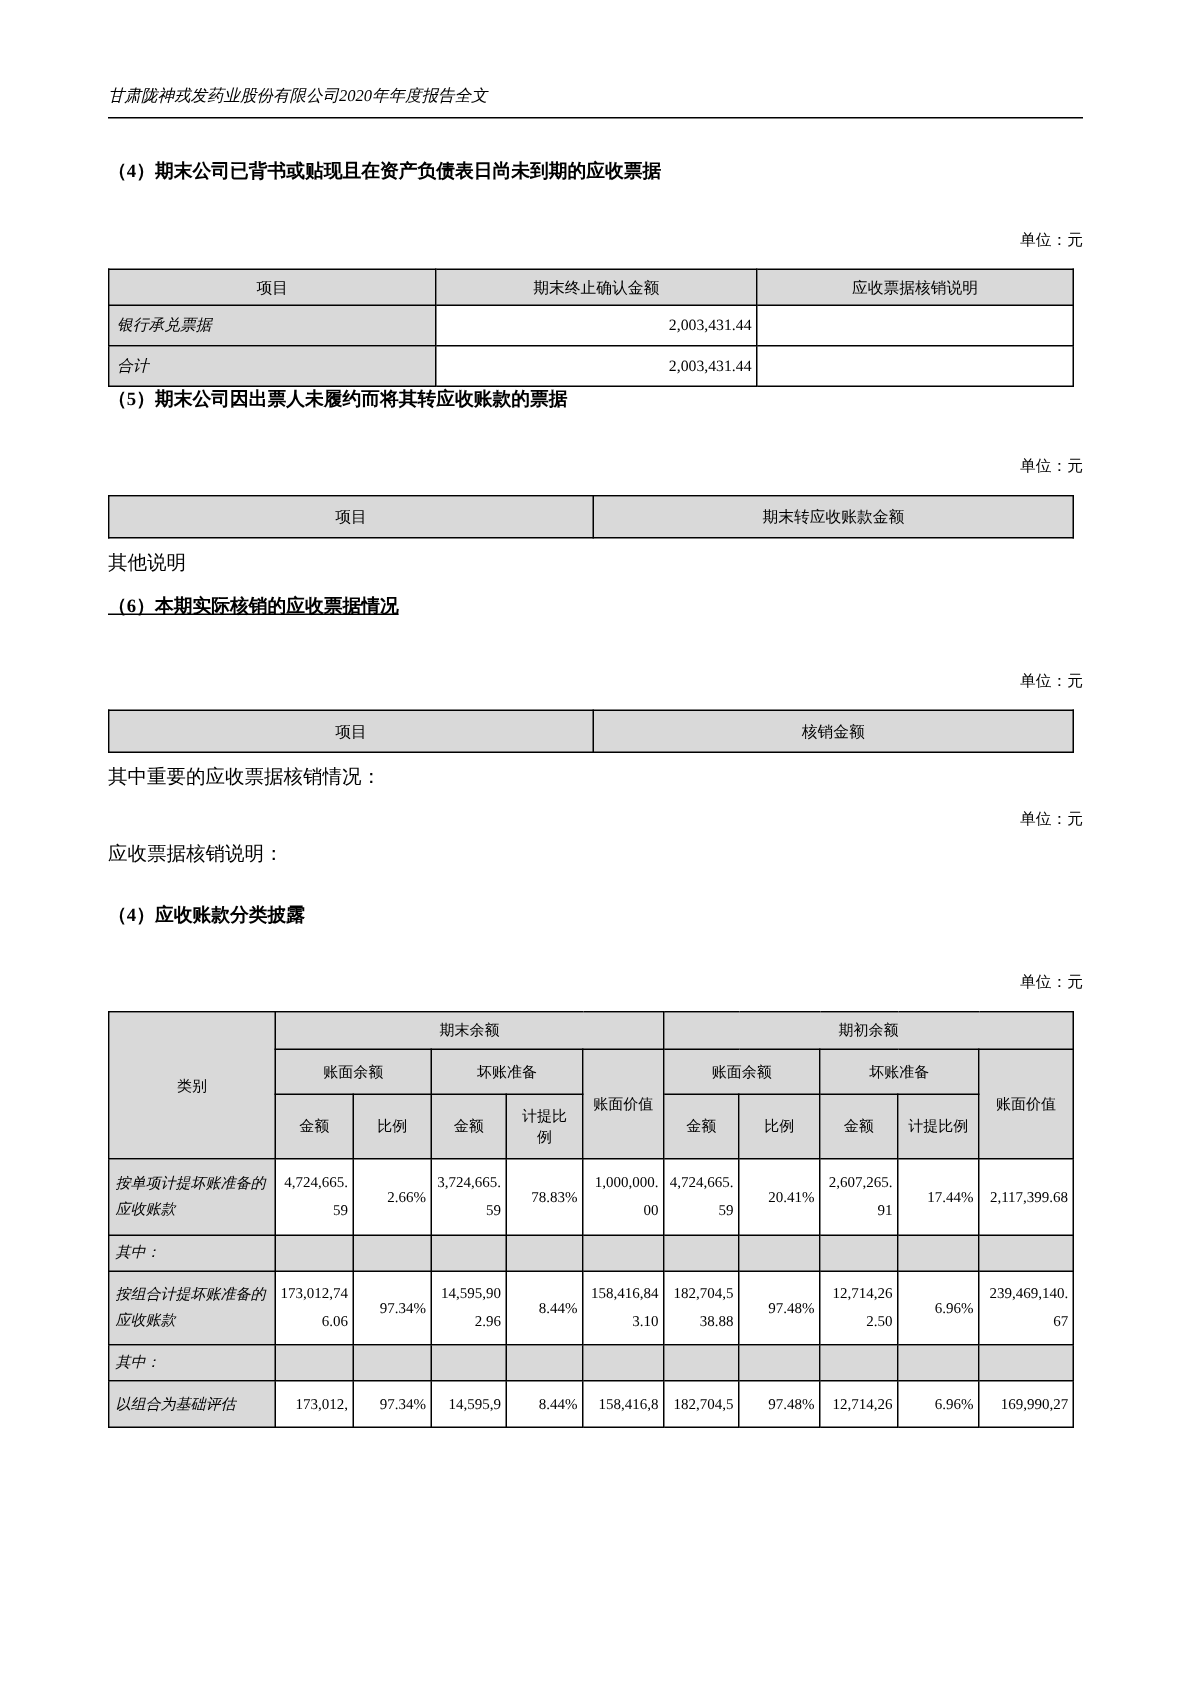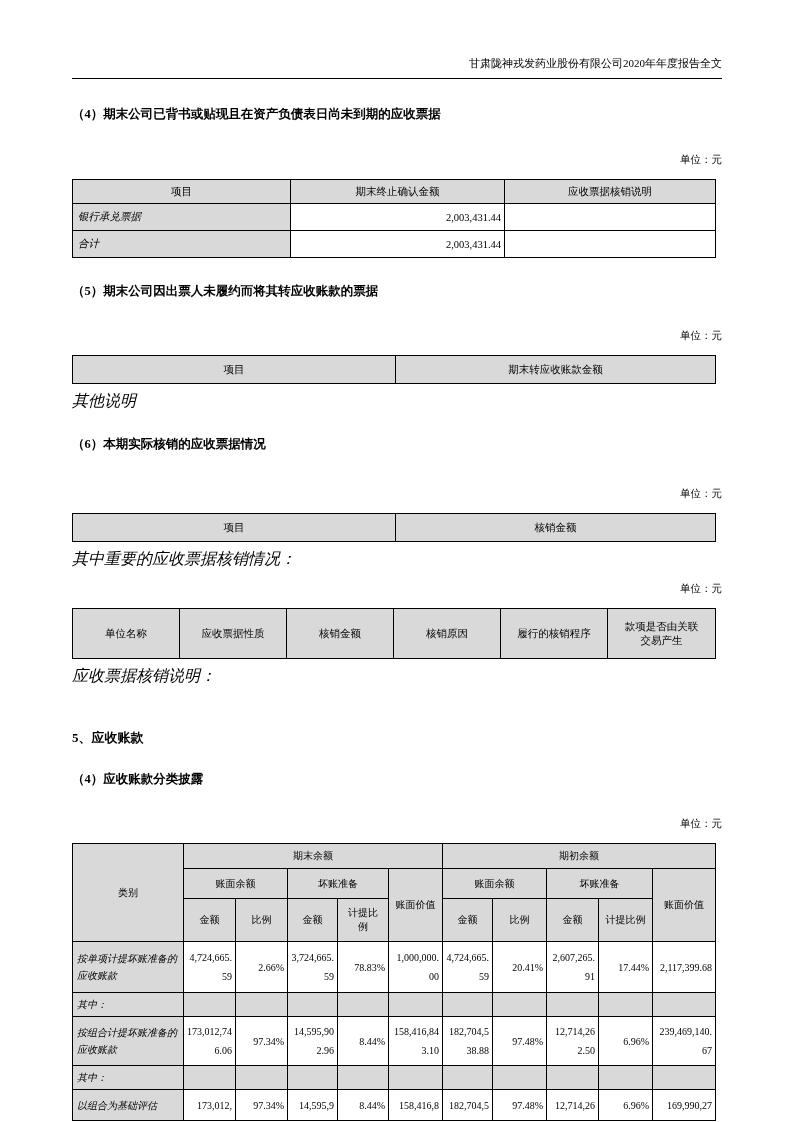--- a/index.html
+++ b/index.html
@@ -11,42 +11,43 @@
     margin: 0 auto;
     background: #ffffff;
     font-family: "Liberation Serif", "DejaVu Serif", serif;
     color: #000000;
     padding: 56px 71px 0 72px;
   }
   .content { width: 650px; }
 
   
   .page-header {
-    text-align: right;
+    text-align: left;
     font-size: 11px;
     padding-bottom: 7px;
     border-bottom: 1.5px solid #000;
+    font-style: italic;
   }
 
   
   .h-sec  { font-size: 12.5px; font-weight: bold; }
   .h4 { margin-top: 27px; }
-  .h5 { margin-top: 25px; }
-  .h6 { margin-top: 24px; }
+  .h5 { }
+  .h6 { margin-top: 12px; text-decoration: underline; }
   .h-main { margin-top: 42px; font-size: 13px; font-weight: bold; }
   .h-sub  { margin-top: 24px; }
 
   .unit { text-align: right; font-size: 10.5px; }
   .u1 { margin-top: 30px; }
   .u2 { margin-top: 29px; }
   .u3 { margin-top: 34px; }
   .u4 { margin-top: 12px; }
   .u5 { margin-top: 29px; }
 
-  .note { font-size: 16px; margin-top: 7px; font-style: italic; }
+  .note { font-size: 13px; margin-top: 7px; }
 
   
   table {
     border-collapse: collapse;
     table-layout: fixed;
     width: 643px;
     margin-top: 12px;
     border: 1.5px solid #000;
     font-size: 10.5px;
   }
@@ -151,44 +152,23 @@
         <th>项目</th>
         <th>核销金额</th>
       </tr>
     </tbody>
       </table>
 
     <div class="note">其中重要的应收票据核销情况：</div>
 
     <div class="unit u4">单位：元</div>
 
-    <table class="t-six">
-      <colgroup>
-          <col style="width:107px">
-          <col style="width:107px">
-          <col style="width:107px">
-          <col style="width:107px">
-          <col style="width:107px">
-          <col style="width:108px">
-        </colgroup>
-      <tbody>
-          <tr>
-        <th>单位名称</th>
-        <th>应收票据性质</th>
-        <th>核销金额</th>
-        <th>核销原因</th>
-        <th>履行的核销程序</th>
-        <th>款项是否由关联交易产生</th>
-      </tr>
-    </tbody>
-      </table>
 
     <div class="note">应收票据核销说明：</div>
 
-    <div class="h-main">5、应收账款</div>
 
     <div class="h-sec h-sub">（4）应收账款分类披露</div>
 
     <div class="unit u5">单位：元</div>
 
     <table class="t-big">
       <colgroup>
         <col style="width:111px">
           <col style="width:52px">
           <col style="width:52px">

